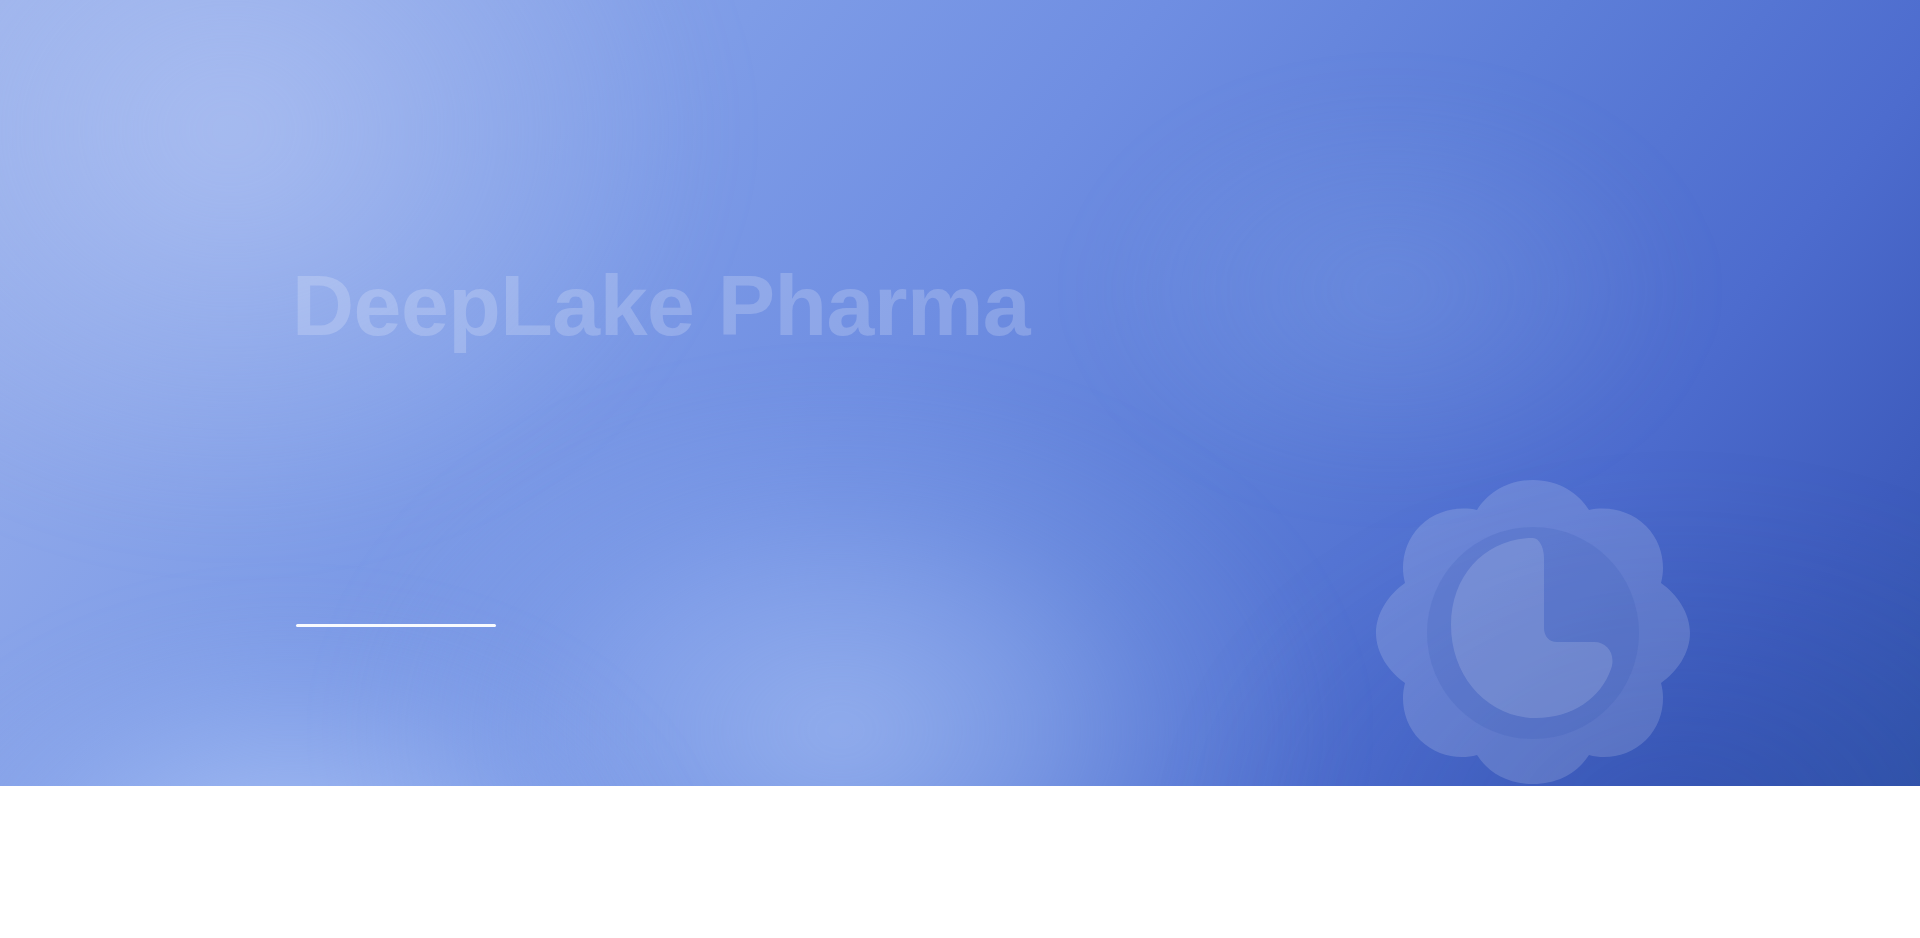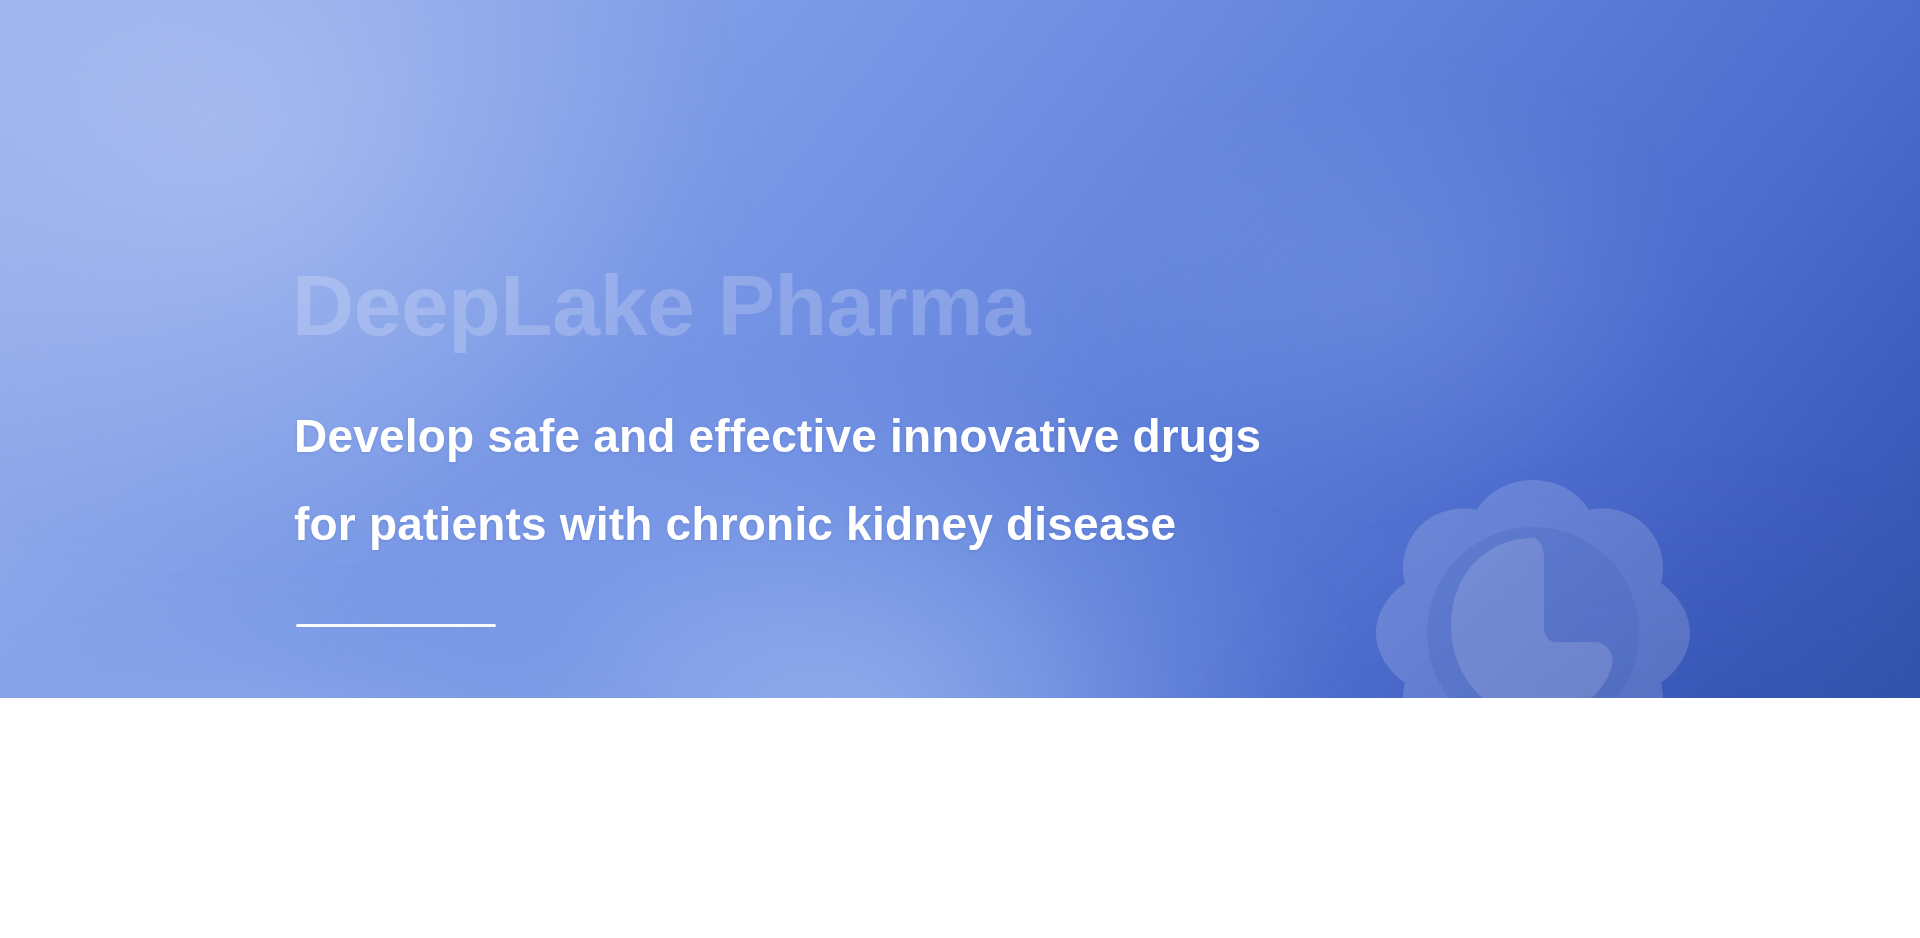--- a/index.html
+++ b/index.html
@@ -10,21 +10,21 @@
     height: 938px;
     overflow: hidden;
     background: #ffffff;
     font-family: "Liberation Sans", sans-serif;
   }
 
   
   #hero-banner {
     position: relative;
     width: 1920px;
-    height: 698px;
+    height: 786px;
     overflow: hidden;
     
     background:
       linear-gradient(128deg,
         #9cb2ec 0%,
         #8fa8ea 14%,
         #7e9ce7 30%,
         #6f8ee2 46%,
         #5d7ed8 62%,
         #4d6cce 78%,
@@ -186,20 +186,16 @@
                C258 183 250 170 236 170
                L199 170
                C191 170 186 164 186 156
                L186 86
                C186 75 181 66 175 66 Z" fill="rgba(255,255,255,0.145)"></path>
     </svg>
   </div>
 
   <div id="brand-watermark">DeepLake  Pharma</div>
 
-  <div id="headline-block">
-    <div class="headline-line">Develop safe and effective innovative drugs</div>
-    <div class="headline-line">for patients with chronic kidney disease</div>
-  </div>
 
   <div id="accent-rule"></div>
 
 </div>
 
 </body></html>

